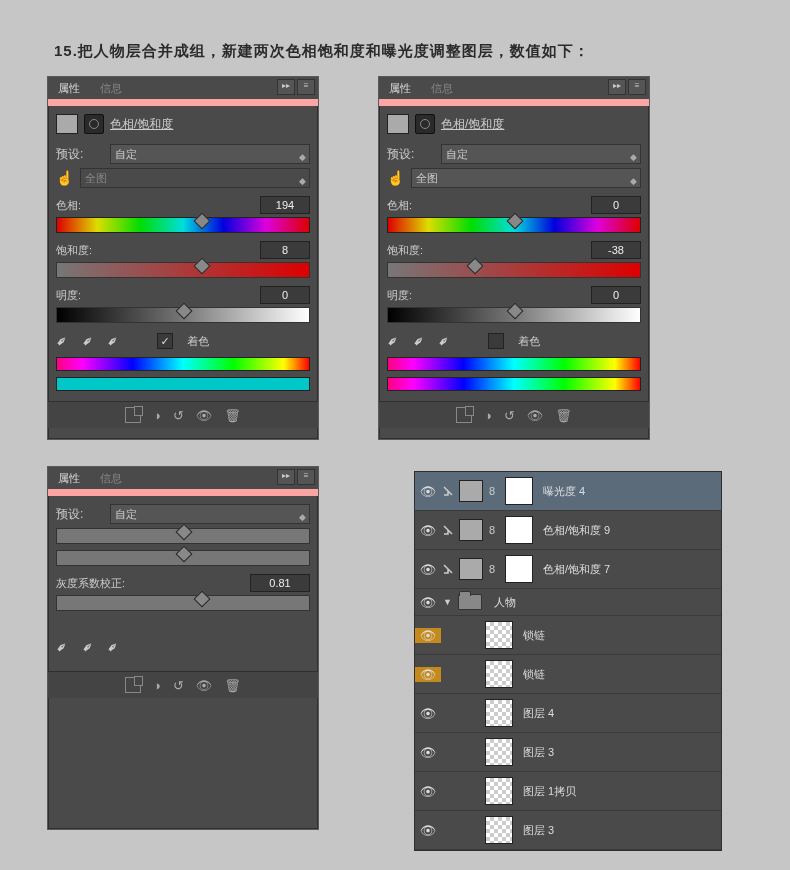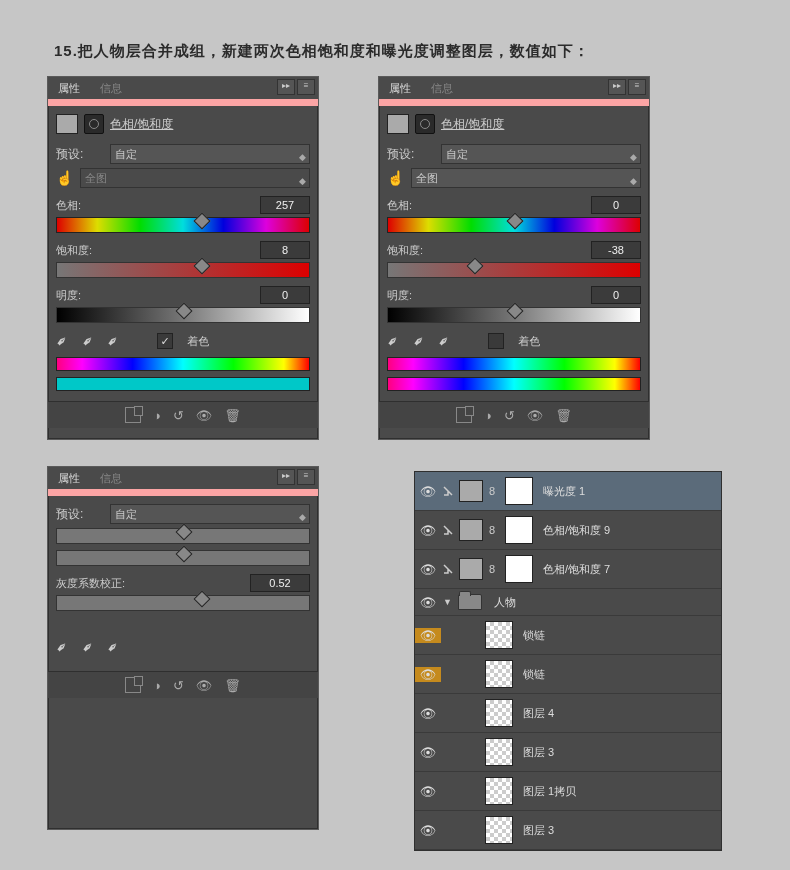--- a/index.html
+++ b/index.html
@@ -83,21 +83,21 @@
       <span class="row-label">预设:</span>
       <div class="select"><span>自定</span><span class="arrow">◆</span></div>
     </div>
     <div class="row">
       <span class="hand-icon">☝</span>
       <div class="select" style="color:#888;background:#4a4a4a;"><span>全图</span><span class="arrow">◆</span></div>
     </div>
 
     <div class="slider-label-row">
       <span class="slider-label">色相:</span>
-      <span class="value-box">257</span>
+      <span class="value-box">194</span>
     </div>
     <div class="spectrum">
         <div class="thumb" style="left:55%;"></div>
       </div>
 
     <div class="slider-label-row">
       <span class="slider-label">饱和度:</span>
       <span class="value-box">8</span>
     </div>
     <div class="slider sat-track">
@@ -218,21 +218,21 @@
     <div class="slider" style="background:#777;">
         <div class="thumb" style="left:48%;"></div>
       </div>
 
     <div class="slider" style="background:#777;">
         <div class="thumb" style="left:48%;"></div>
       </div>
 
     <div class="slider-label-row">
         <span class="slider-label">灰度系数校正:</span>
-        <span class="value-box" style="width:58px;">0.52</span>
+        <span class="value-box" style="width:58px;">0.81</span>
       </div>
     <div class="slider" style="background:#777;">
         <div class="thumb" style="left:55%;"></div>
       </div>
 
     <div class="eyedroppers" style="margin-top:28px;">
       <span class="dropper">✒</span>
       <span class="dropper">✒</span>
       <span class="dropper">✒</span>
     </div>
@@ -250,21 +250,21 @@
     <div class="l-row sel">
       <span class="eye">👁</span>
       <span class="ind">
         <svg width="14" height="14">
           <path d="M3 3 L11 11 M3 11 L7 11 L7 7" stroke="#ccc" stroke-width="1.5" fill="none"></path>
         </svg>
       </span>
       <span class="adj-icon"></span>
       <span class="link8">8</span>
       <span class="mask-thumb"></span>
-      <span class="l-name">曝光度 1</span>
+      <span class="l-name">曝光度 4</span>
     </div>
     <div class="l-row">
       <span class="eye">👁</span>
       <span class="ind">
         <svg width="14" height="14">
           <path d="M3 3 L11 11 M3 11 L7 11 L7 7" stroke="#ccc" stroke-width="1.5" fill="none"></path>
         </svg>
       </span>
       <span class="adj-icon"></span>
       <span class="link8">8</span>

